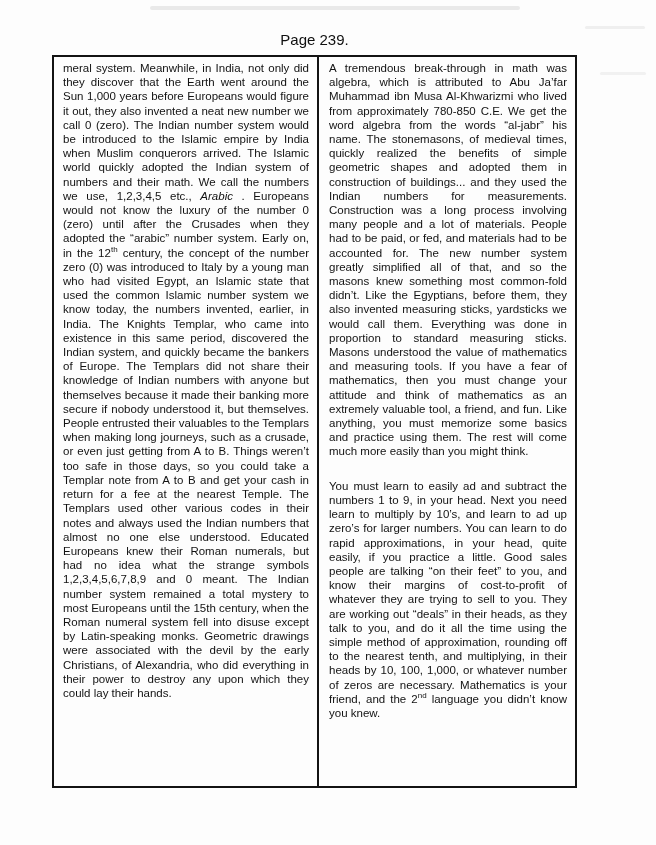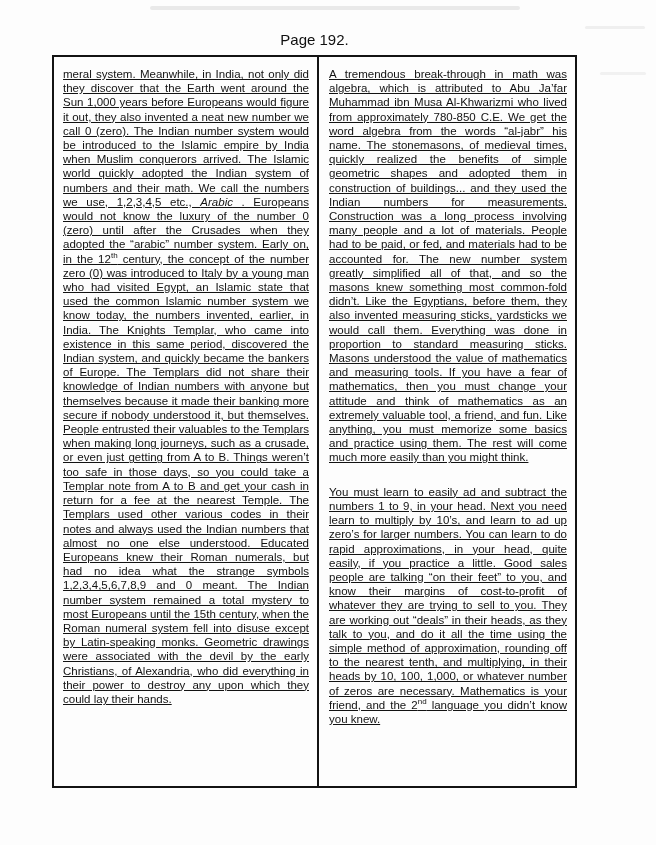--- a/index.html
+++ b/index.html
@@ -38,27 +38,26 @@
     top: 55px;
     width: 525px;
     height: 733px;
     box-sizing: border-box;
     border: 2px solid #131313;
     display: flex;
     background: #fdfdfd;
   }
   .col {
     box-sizing: border-box;
-    padding: 10px 8px 0 9px;
+    padding: 4px 8px 0 9px;
     text-align: justify;
     font-size: 11.5px;
     line-height: 14.2px;
     overflow: hidden;
     height: 100%;
-    text-decoration: underline;
   }
   .col-left {
     width: 265px;
     border-right: 2px solid #131313;
   }
   .col-right {
     flex: 1;
     padding-left: 10px;
   }
   .para {
@@ -75,21 +74,21 @@
   }
 </style>
 </head>
 <body>
 
 <div class="page">
   <div class="artifact a1"></div>
   <div class="artifact a2"></div>
   <div class="artifact a3"></div>
 
-  <div class="page-header">Page 192.</div>
+  <div class="page-header">Page 239.</div>
 
   <div class="doc-box">
     <div class="col col-left">
       <p class="para">meral system.  Meanwhile, in India, not only did they discover that the Earth went around the Sun 1,000 years before Europeans would figure it out, they also invented a neat new number we call 0 (zero).  The Indian number system would be introduced to the Islamic empire by India when Muslim conquerors arrived.  The Islamic world quickly adopted the Indian system of numbers and their math.  We call the numbers we use, 1,2,3,4,5 etc., <em>Arabic</em> .  Europeans would not know the luxury of the number 0 (zero) until after the Crusades when they adopted the “arabic” number system.  Early on, in the 12<sup>th</sup> century, the concept of the number zero (0) was introduced to Italy by a young man who had visited Egypt, an Islamic state that used the common Islamic number system we know today, the numbers invented, earlier, in India.  The Knights Templar, who came into existence in this same period, discovered the Indian system, and quickly became the bankers of Europe.  The Templars did not share their knowledge of Indian numbers with anyone but themselves because it made their banking more secure if nobody understood it, but themselves.  People entrusted their valuables to the Templars when making long journeys, such as a crusade, or even just getting from A to B.  Things weren’t too safe in those days, so you could take a Templar note from A to B and get your cash in return for a fee at the nearest Temple.  The Templars used other various codes in their notes and always used the Indian numbers that almost no one else understood.  Educated Europeans knew their Roman numerals, but had no idea what the strange symbols 1,2,3,4,5,6,7,8,9 and 0 meant.  The Indian number system remained a total mystery to most Europeans until the 15th century, when the Roman numeral system fell into disuse except by Latin-speaking monks. Geometric drawings were associated with the devil by the early Christians, of Alexandria, who did everything in their power to destroy any upon which they could lay their hands.</p>
     </div>
     <div class="col col-right">
       <p class="para">A tremendous break-through in math was algebra, which is attributed to Abu Ja’far Muhammad ibn Musa Al-Khwarizmi who lived from approximately 780-850 C.E.  We get the word algebra from the words “al-jabr” his name.  The stonemasons, of medieval times, quickly realized the benefits of simple geometric shapes and adopted them in construction of buildings... and they used the Indian numbers for measurements.  Construction was a long process involving many people and a lot of materials.  People had to be paid, or fed, and materials had to be accounted for.  The new number system greatly simplified all of that, and so the masons knew something most common-fold didn’t. Like the Egyptians, before them, they also invented measuring sticks, yardsticks we would call them.  Everything was done in proportion to standard measuring sticks. Masons understood the value of mathematics and measuring tools.  If you have a fear of mathematics, then you must change your attitude and think of mathematics as an extremely valuable tool, a friend, and fun.  Like anything, you must memorize some basics and practice using them.  The rest will come much more easily than you might think.</p>
       <p class="para">You must learn to easily ad and subtract the numbers 1 to 9, in your head.  Next you need learn to multiply by 10’s, and learn to ad up zero’s for larger numbers. You can learn to do rapid approximations, in your head, quite easily, if you practice a little.  Good sales people are talking “on their feet” to you, and know their margins of cost-to-profit of whatever they are trying to sell to you.  They are working out “deals” in their heads, as they talk to you, and do it all the time using the simple method of approximation, rounding off to the nearest tenth, and multiplying, in their heads by 10, 100, 1,000, or whatever number of zeros are necessary.  Mathematics is your friend, and the 2<sup>nd</sup> language you didn’t know you knew.</p>
     </div>
   </div>

